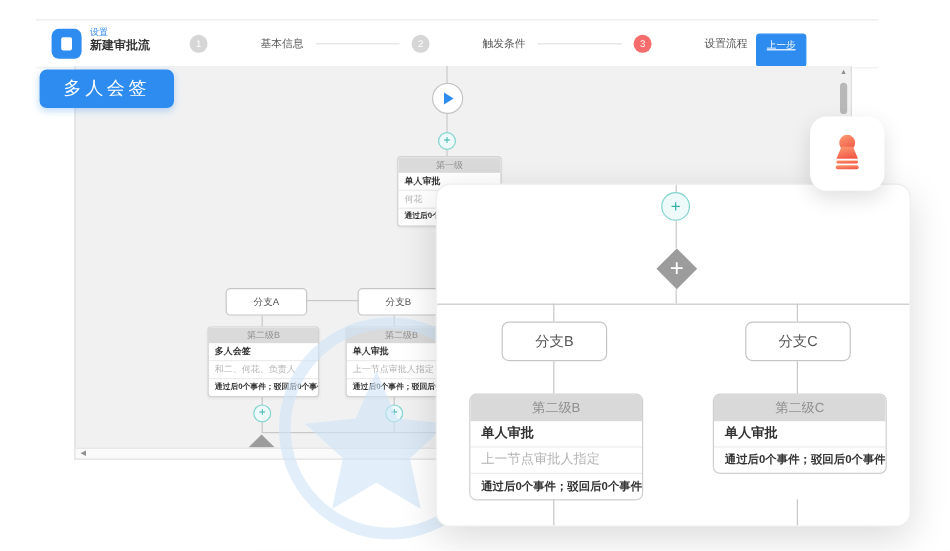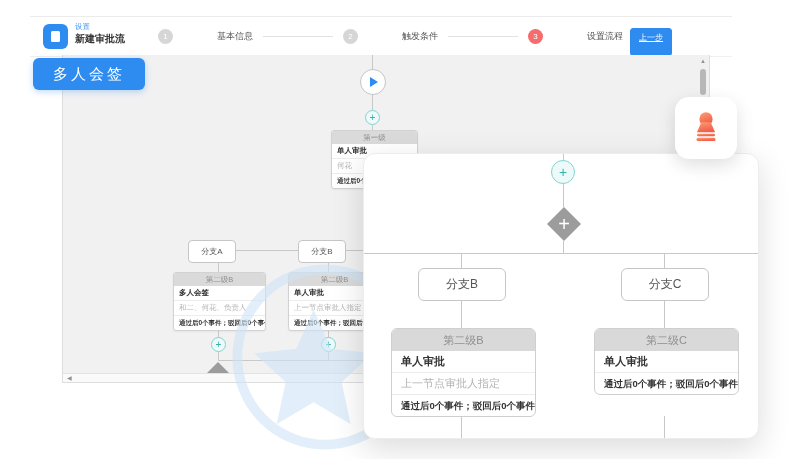--- a/index.html
+++ b/index.html
@@ -43,21 +43,21 @@
   .mini-card{position:absolute;background:#fff;border:1px solid #d2d2d2;border-radius:3px;
              overflow:hidden;box-shadow:0 1px 2px rgba(0,0,0,.05);}
   .mini-head{height:13px;line-height:13px;background:#dadada;color:#8f8f8f;font-size:7.5px;text-align:center;}
   .mini-row{height:14px;line-height:14px;padding:0 5px;font-size:7.5px;color:#333;
             white-space:nowrap;overflow:hidden;font-weight:bold;}
   .mini-row.sep{border-top:1px solid #ececec;}
   .mini-row.gray{color:#b3b3b3;font-weight:normal;}
   .mini-row.ev{font-size:6.5px;}
   .branch-node{position:absolute;background:#fff;border:1px solid #c6c6c6;border-radius:4px;
                display:flex;align-items:center;justify-content:center;color:#555;box-sizing:border-box;}
-  .branch-sm{width:48px;height:23px;font-size:8px;}
+  .branch-sm{width:68px;height:23px;font-size:8px;}
   .end-tri{position:absolute;width:0;height:0;border-left:11px solid transparent;
            border-right:11px solid transparent;border-bottom:11px solid #9c9c9c;}
   .vscroll{position:absolute;right:1px;top:2px;width:10px;text-align:center;}
   .vscroll .arr{display:block;font-size:6px;color:#909090;line-height:8px;}
   .vthumb{display:block;width:6px;height:26px;background:#b8b8b8;border-radius:3px;margin:4px auto 0;}
   .hscroll{position:absolute;left:0;right:12px;bottom:0;height:8px;background:#fafafa;
            border-top:1px solid #e3e3e3;}
   .hscroll .arr{position:absolute;left:4px;top:0;font-size:6px;color:#909090;line-height:8px;}
 
   

